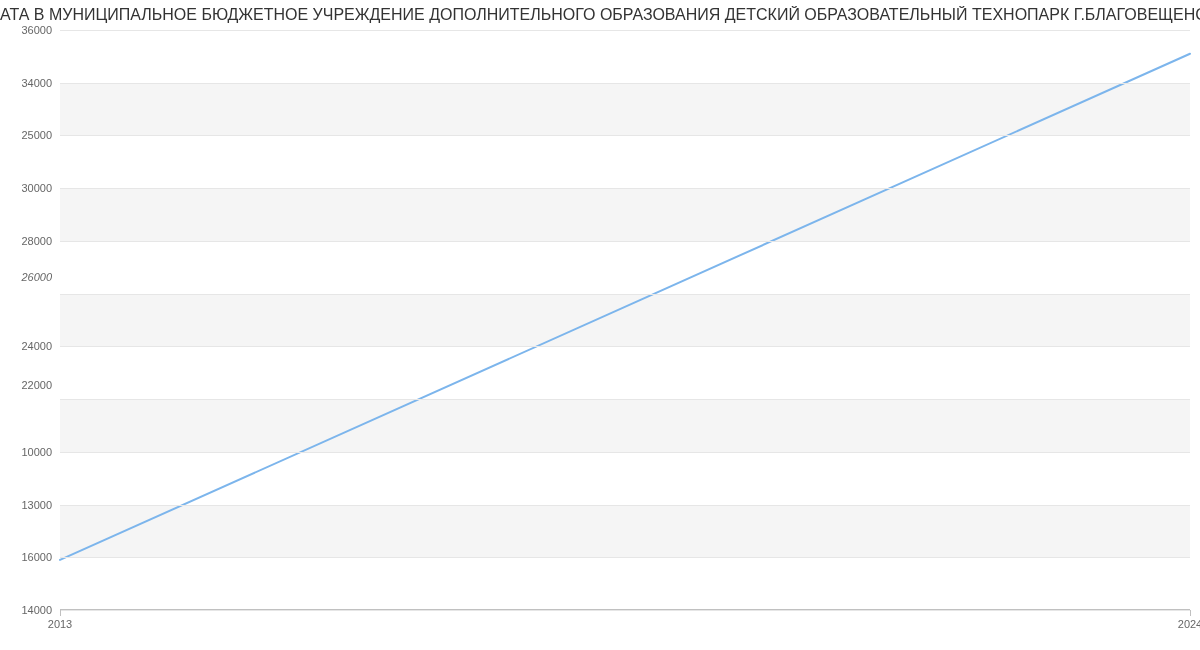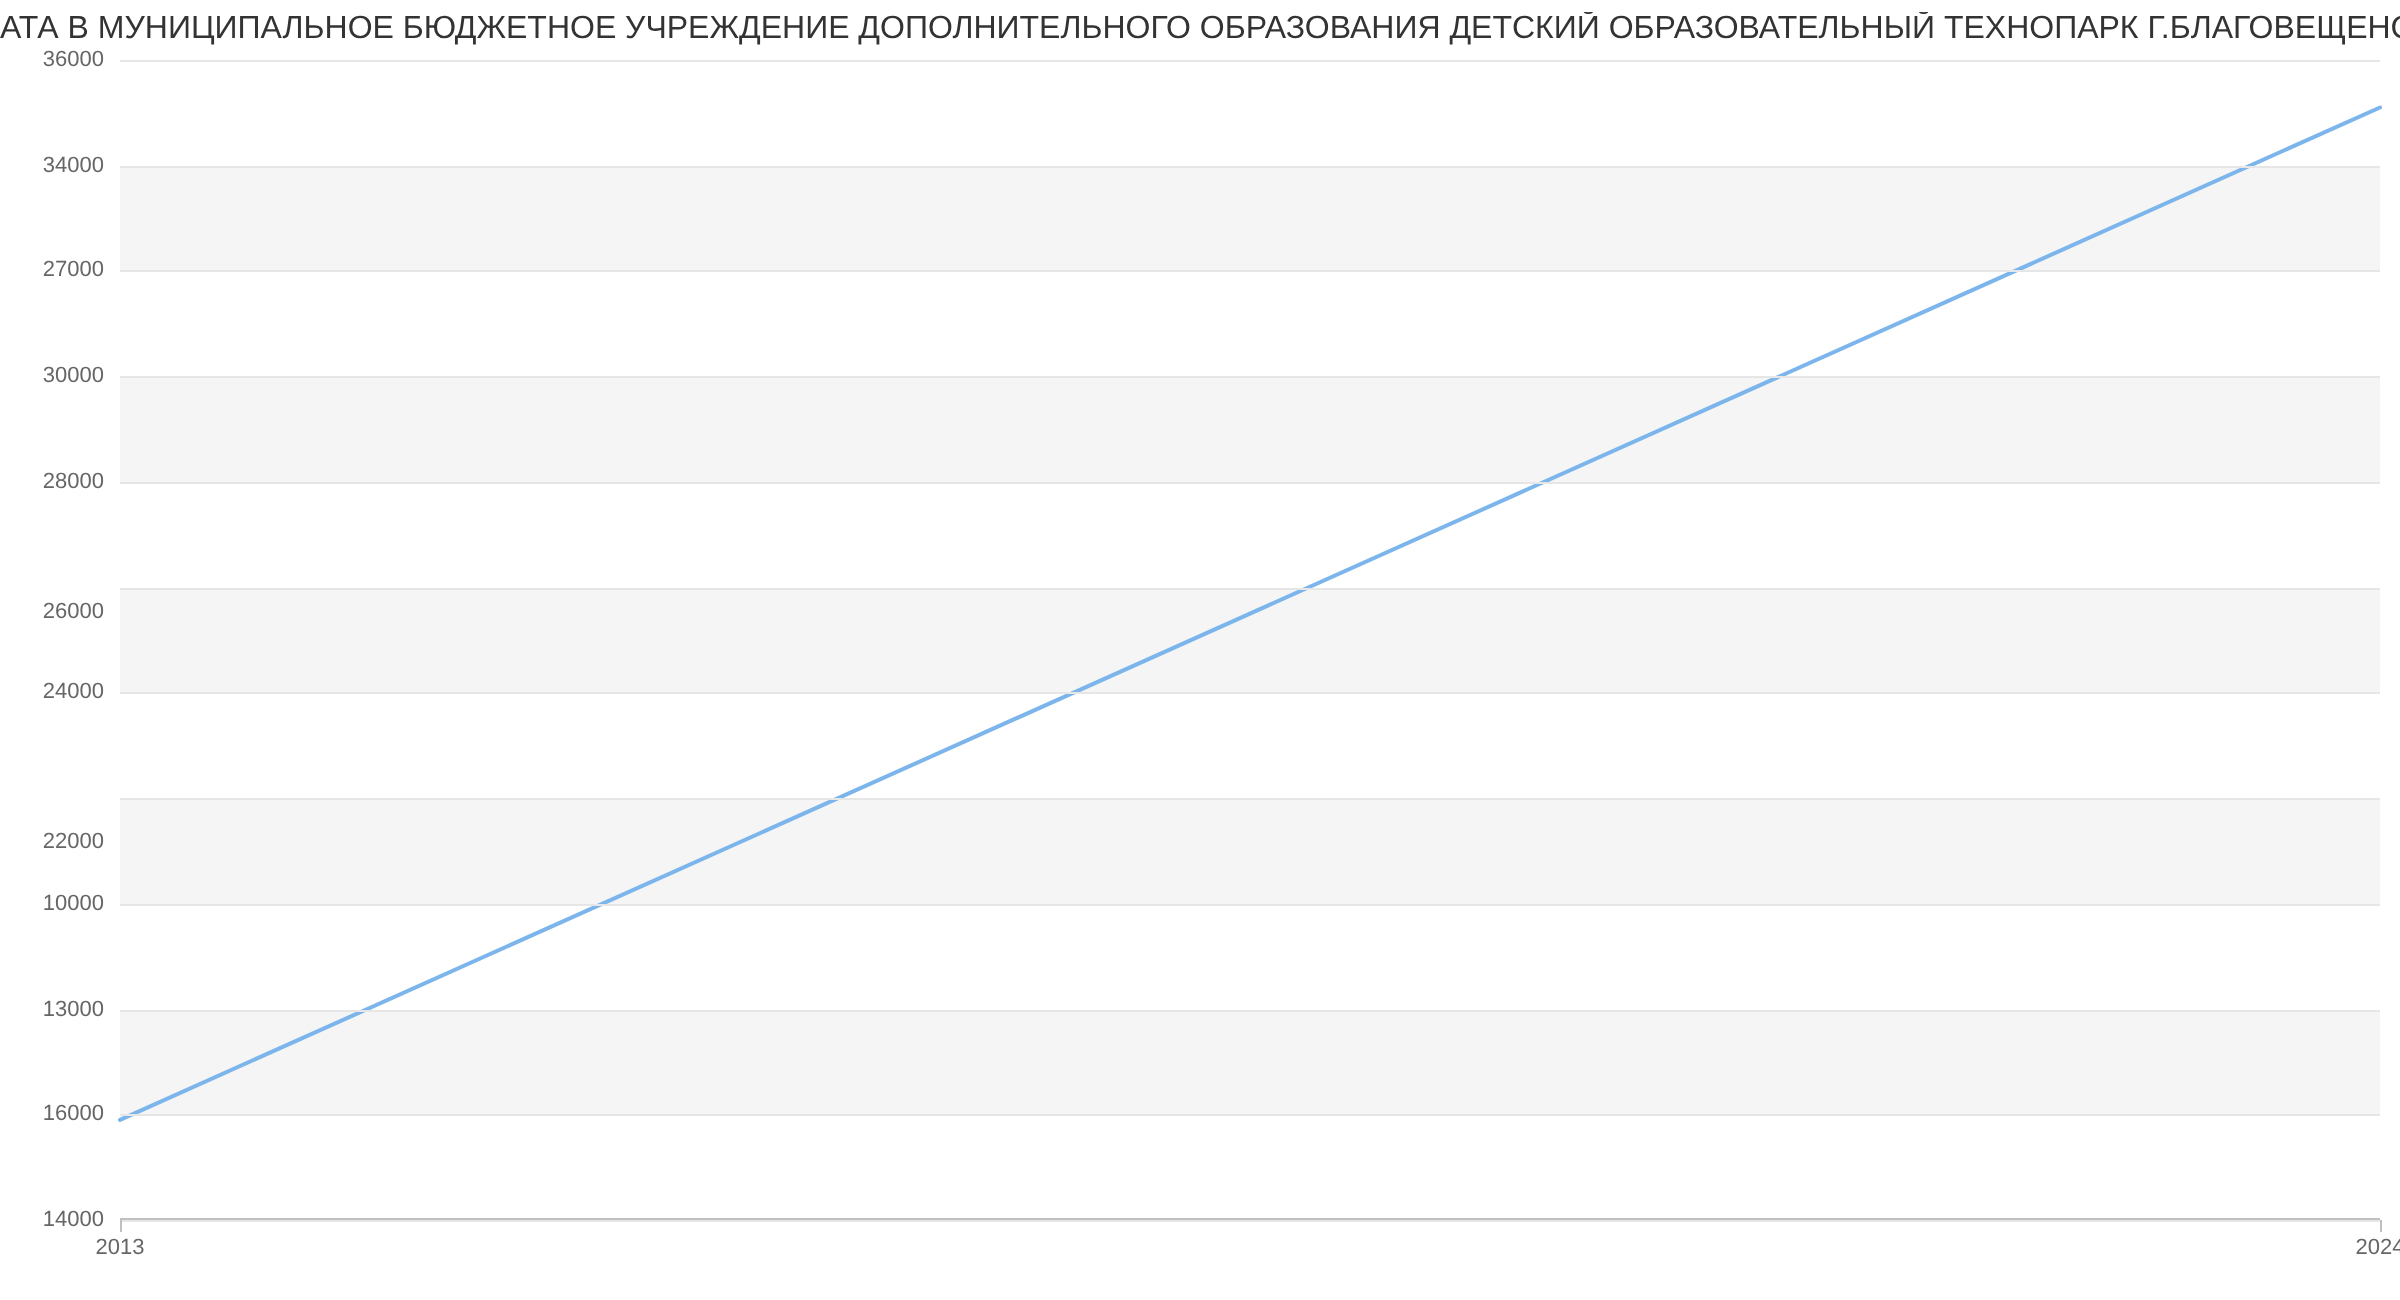--- a/index.html
+++ b/index.html
@@ -112,31 +112,31 @@
     <div class="x-axis-line"></div>
   <div class="grid-line" style="top: 580px;"></div>
       <div class="y-tick-label" style="top: 580px;">14000</div>
       <div class="grid-line" style="top: 527.273px;"></div>
       <div class="y-tick-label" style="top: 527.273px;">16000</div>
       <div class="grid-line" style="top: 474.545px;"></div>
       <div class="y-tick-label" style="top: 474.545px;">13000</div>
       <div class="grid-line" style="top: 421.818px;"></div>
       <div class="y-tick-label" style="top: 421.818px;">10000</div>
       <div class="grid-line" style="top: 369.091px;"></div>
-      <div class="y-tick-label" style="top: 391px;">22000</div>
+      <div class="y-tick-label" style="top: 355px;">22000</div>
       <div class="grid-line" style="top: 316.364px;"></div>
       <div class="y-tick-label" style="top: 316.364px;">24000</div>
       <div class="grid-line" style="top: 263.636px;"></div>
-      <div class="y-tick-label" style="top: 276px;">26000</div>
+      <div class="y-tick-label" style="top: 247px; font-style: italic;">26000</div>
       <div class="grid-line" style="top: 210.909px;"></div>
       <div class="y-tick-label" style="top: 210.909px;">28000</div>
       <div class="grid-line" style="top: 158.182px;"></div>
       <div class="y-tick-label" style="top: 158.182px;">30000</div>
       <div class="grid-line" style="top: 105.455px;"></div>
-      <div class="y-tick-label" style="top: 105.455px;">27000</div>
+      <div class="y-tick-label" style="top: 105.455px;">25000</div>
       <div class="grid-line" style="top: 52.7273px;"></div>
       <div class="y-tick-label" style="top: 52.7273px;">34000</div>
       <div class="grid-line" style="top: 0px;"></div>
       <div class="y-tick-label" style="top: 0px;">36000</div>
       <div class="x-tick" style="left: 0px;"></div>
       <div class="x-tick-label" style="left: 0px;">2013</div>
       <div class="x-tick" style="left: 1130px;"></div>
       <div class="x-tick-label" style="left: 1130px;">2024</div>
     </div>
 </div>

